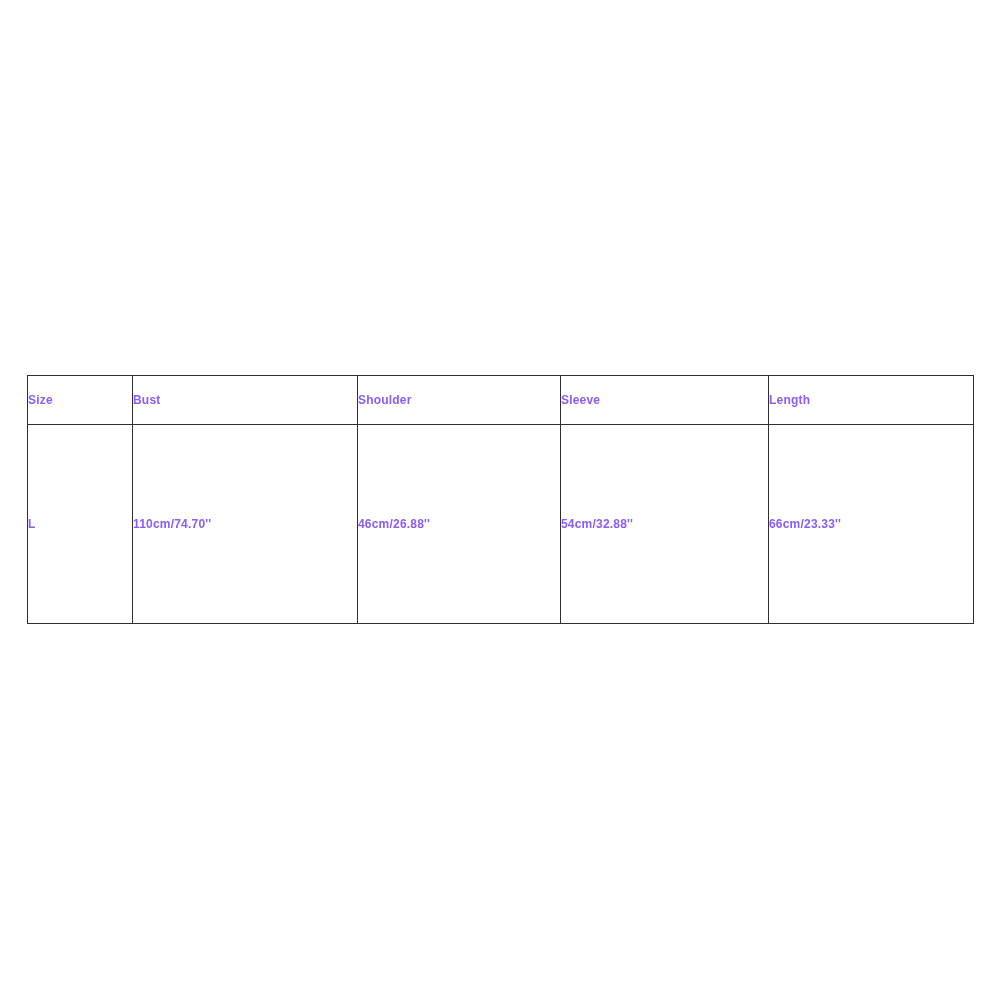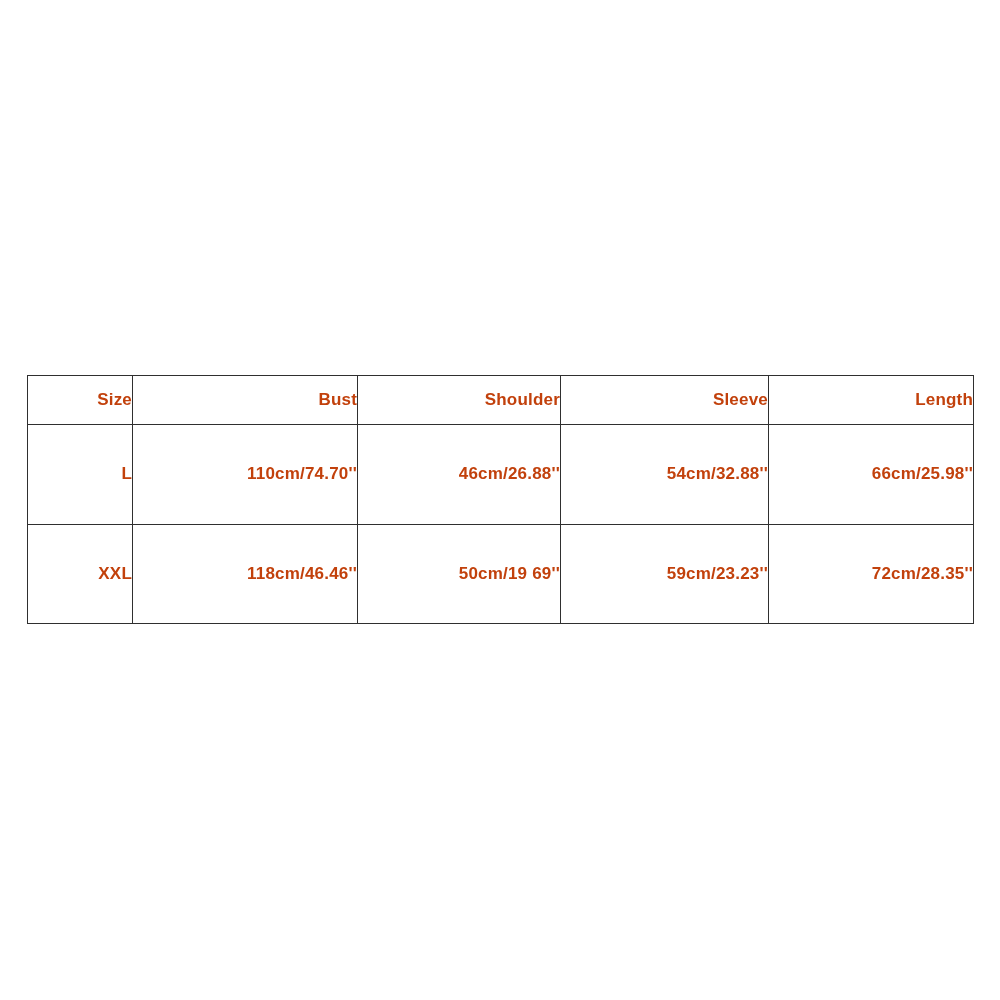--- a/index.html
+++ b/index.html
@@ -19,25 +19,25 @@
     left: 27px;
     top: 375px;
     width: 946px;
     height: 249px;
     border-collapse: collapse;
     table-layout: fixed;
   }
   .size-chart th,
   .size-chart td {
     border: 1.6px solid #2f2f2f;
-    text-align: right;
+    text-align: left;
     vertical-align: middle;
     font-weight: bold;
-    font-size: 17px;
-    color: #c2410c;
+    font-size: 12px;
+    color: #8b5cf6;
     letter-spacing: 0.2px;
     padding: 0;
     overflow: hidden;
     white-space: nowrap;
   }
   .size-chart thead tr { height: 49px; }
   .size-chart tbody tr { height: 50px; }
 </style>
 </head>
 <body>
@@ -59,24 +59,17 @@
         <th>Sleeve</th>
         <th>Length</th>
       </tr>
     </thead>
     <tbody>
       <tr>
         <td>L</td>
         <td>110cm/74.70''</td>
         <td>46cm/26.88''</td>
         <td>54cm/32.88''</td>
-        <td>66cm/25.98''</td>
-      </tr>
-      <tr>
-        <td>XXL</td>
-        <td>118cm/46.46''</td>
-        <td>50cm/19 69''</td>
-        <td>59cm/23.23''</td>
-        <td>72cm/28.35''</td>
+        <td>66cm/23.33''</td>
       </tr>
     </tbody>
   </table>
 </div>
 
 </body></html>

